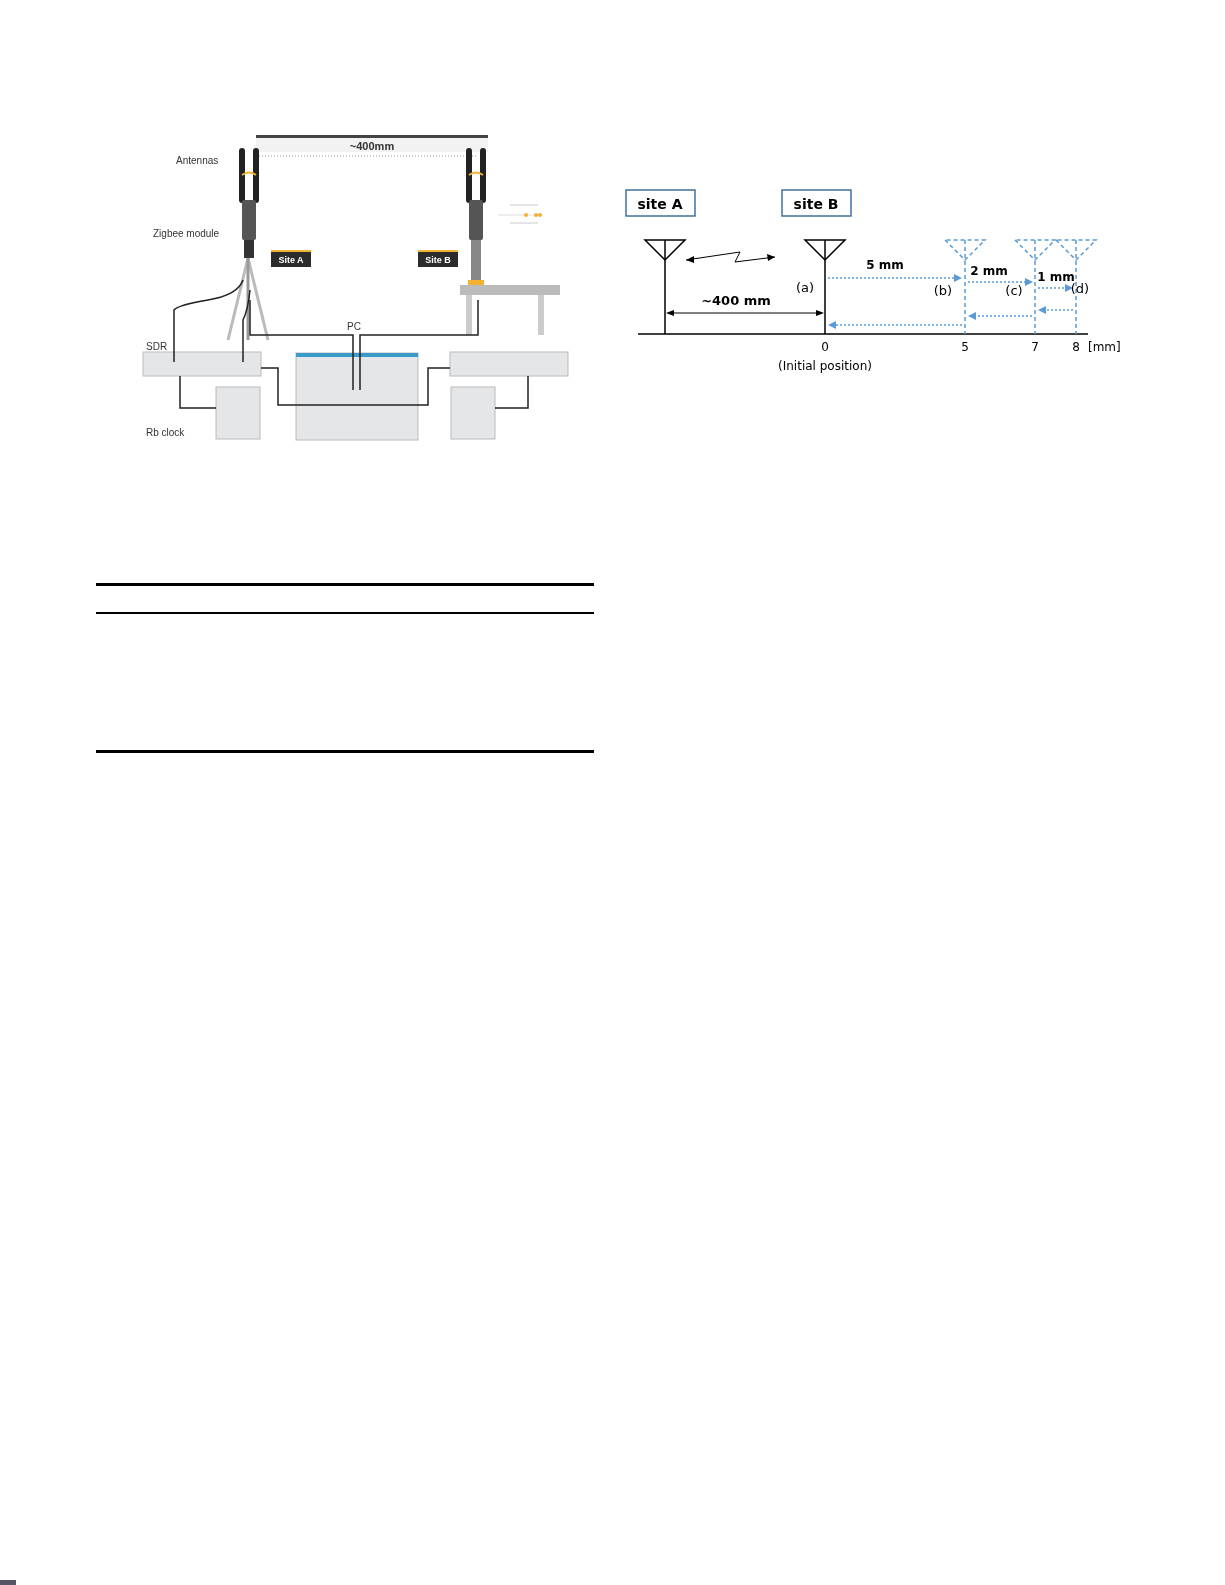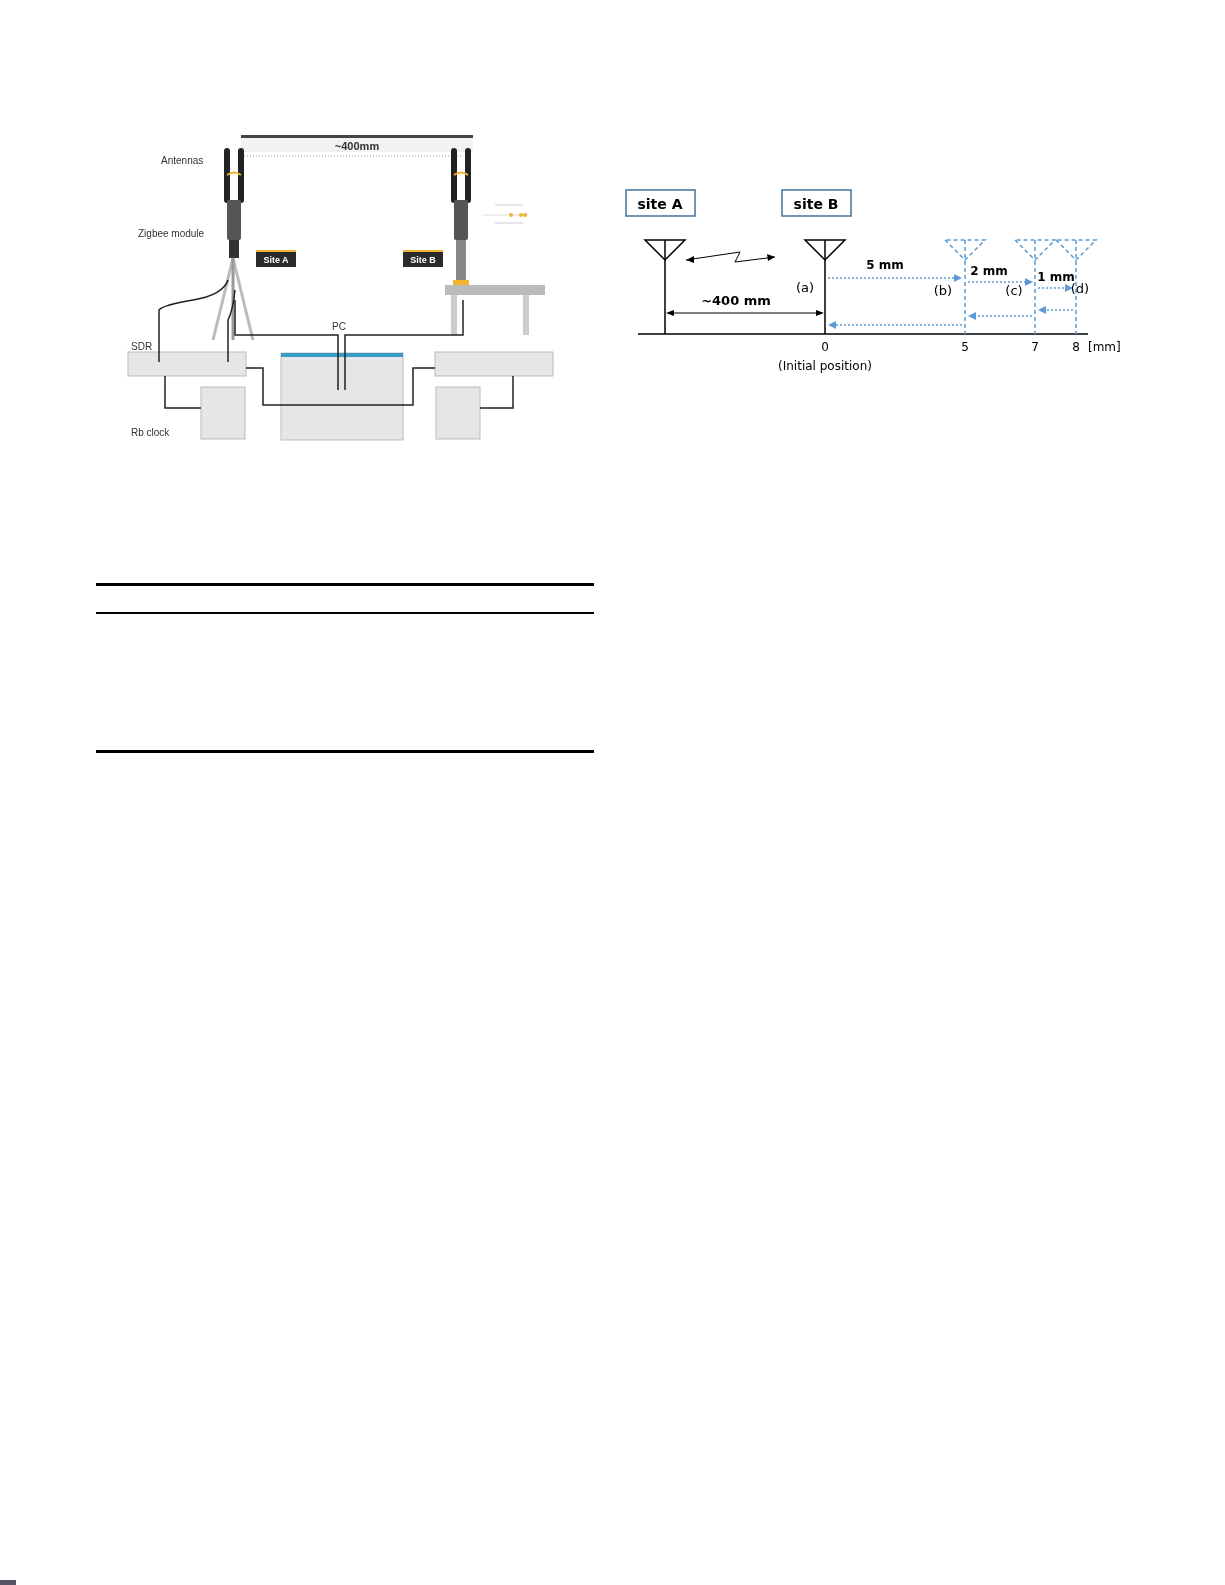--- a/index.html
+++ b/index.html
@@ -1,18 +1,18 @@
 <!DOCTYPE html>
 <html><head>
 <meta charset="utf-8">
 <style>
   html, body { margin: 0; padding: 0; background: #ffffff; }
   body { width: 1225px; height: 1585px; position: relative; overflow: hidden; font-family: "Liberation Sans", sans-serif; }
   .abs { position: absolute; }
-  .fig-left { left: 123px; top: 130px; width: 450px; height: 320px; }
+  .fig-left { left: 138px; top: 130px; width: 450px; height: 320px; }
   .fig-right { left: 610px; top: 180px; width: 520px; height: 200px; }
   .rule { position: absolute; left: 96px; width: 498px; background: #000; }
   .lbl { font-family: "Liberation Sans", sans-serif; fill: #333; }
   .cal { font-family: "DejaVu Sans", sans-serif; }
   .corner { left: 0; top: 1580px; width: 16px; height: 5px; background: #556; }
 </style>
 </head>
 <body>
 
 <div class="abs fig-left">

